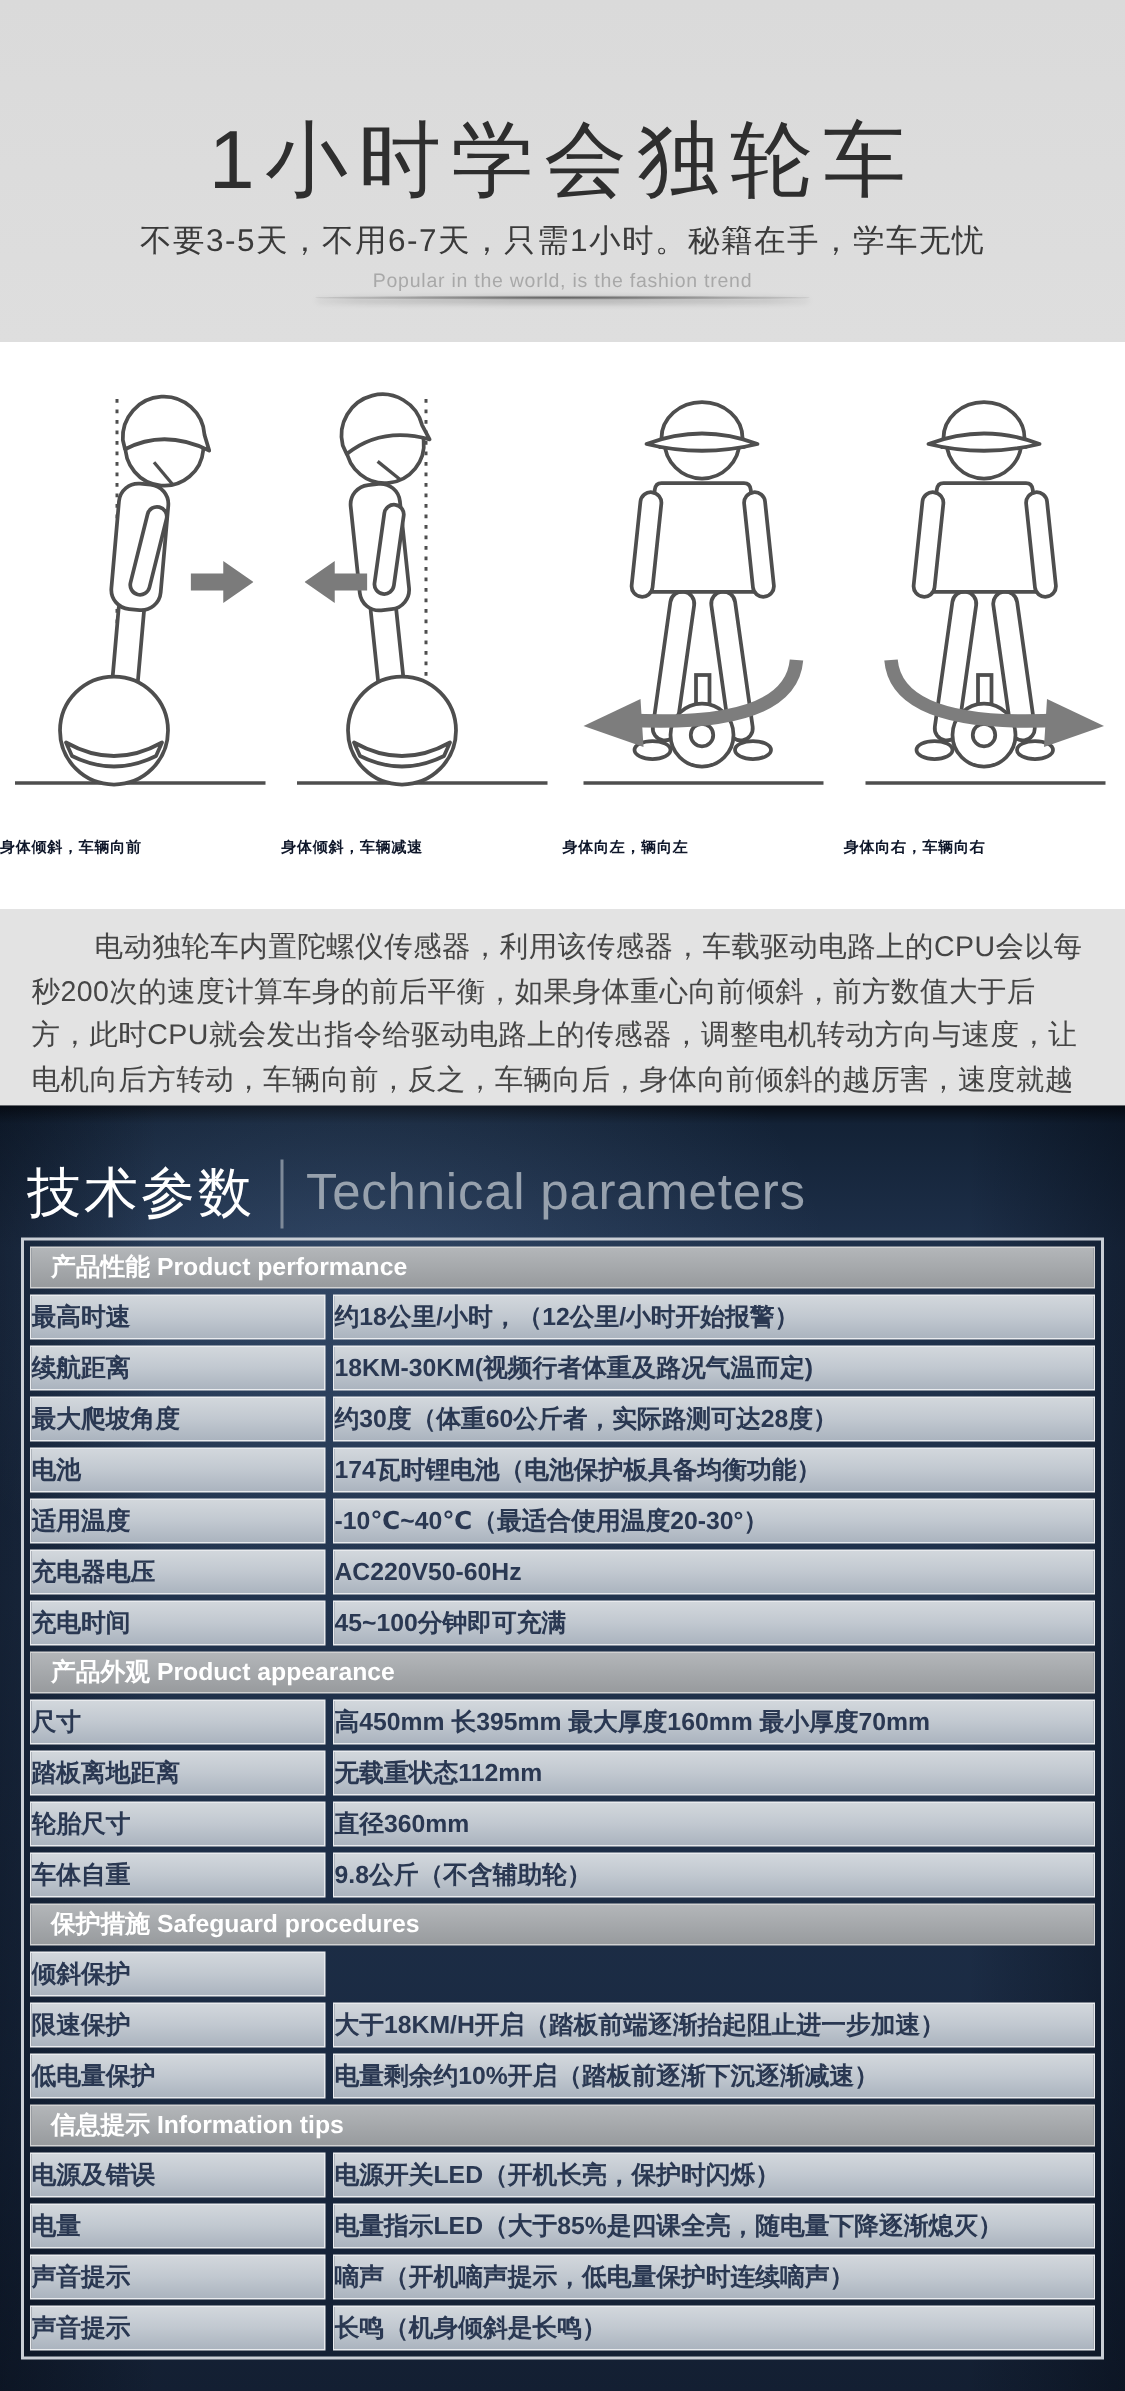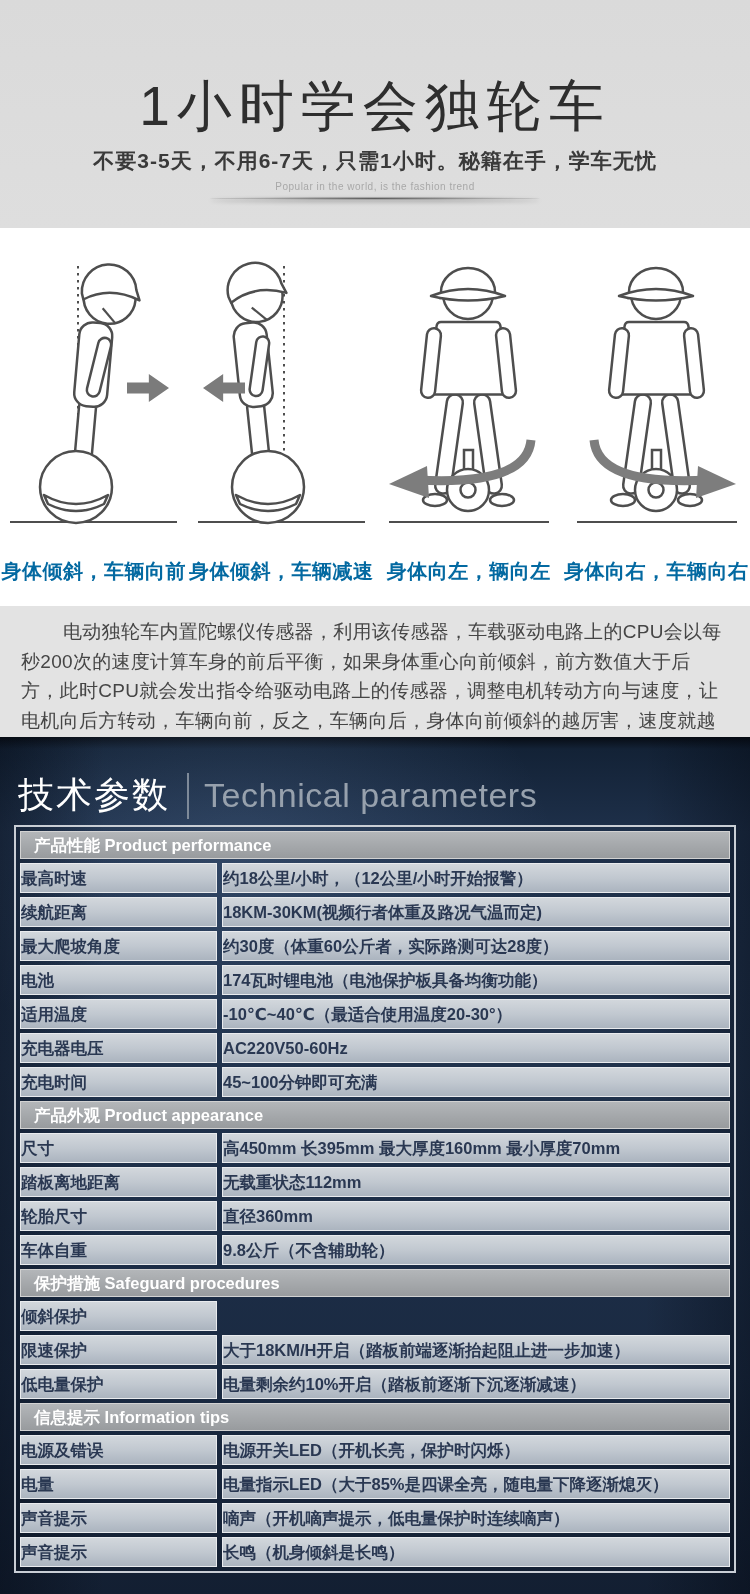--- a/index.html
+++ b/index.html
@@ -15,24 +15,24 @@
     position: absolute; left:0; top:0; width:750px; height:228px;
     background: linear-gradient(180deg,#dadada 0%,#dedede 100%);
     text-align: center;
   }
   .hero-title {
     padding-top: 76px; font-size: 55px; line-height: 60px;
     font-weight: 300; color: #2e2e2e; letter-spacing: 7px;
   }
   .hero-sub {
     margin-top: 13px; font-size: 21px; line-height: 24px;
-    font-weight: 700; color: #3a3a3a; letter-spacing: 1px;
+    font-weight: 400; color: #3a3a3a; letter-spacing: 1px;
   }
   .hero-tag {
-    margin-top: 7px; font-size: 10px; line-height: 13px;
+    margin-top: 7px; font-size: 13px; line-height: 13px;
     color: #a8a8a8; letter-spacing: .5px;
   }
   .hr-flourish {
     margin: 4px auto 0; width: 330px; height: 3px; border-radius: 50%;
     background: radial-gradient(ellipse at center, rgba(70,70,70,.85) 0%, rgba(110,110,110,.4) 55%, rgba(170,170,170,0) 88%);
     box-shadow: 0 2px 4px rgba(0,0,0,.28);
   }
 
   
   .sec-illus { position: absolute; left:0; top:228px; width:750px; height:378px; background:#fff; }
@@ -45,21 +45,21 @@
   .ln { stroke:#4e4e4e; stroke-width:2.2px; fill:none; }
   .dot { stroke-dasharray:2.5 4.5; stroke-width:2px; }
   .sw { fill:none; stroke:#7d7d7d; stroke-width:9px; }
   .swf { fill:#7d7d7d; }
   .barrow { position:absolute; top:146px; width:42px; height:28px; background:#7b7b7b; }
   .barrow.right { left:127px;
     clip-path: polygon(0 30%,52% 30%,52% 0,100% 50%,52% 100%,52% 70%,0 70%); }
   .barrow.left  { left:203px;
     clip-path: polygon(100% 30%,48% 30%,48% 0,0 50%,48% 100%,48% 70%,100% 70%); }
   .captions { position:absolute; left:0; top:330px; width:750px; display:flex; }
-  .caption { flex:1; text-align:center; font-size:20px; font-weight:bold; color:#0369a1; letter-spacing:.5px; }
+  .caption { flex:1; font-size:10px; font-weight:bold; color:#0f172a; letter-spacing:.5px; }
 
   
   .sec-desc {
     position:absolute; left:0; top:606px; width:750px; height:131px;
     background:#e3e3e3;
   }
   .sec-desc p {
     padding: 11px 21px 0 21px; text-indent: 42px;
     font-size: 19px; line-height: 29.5px; color:#454545; letter-spacing:.3px;
   }

